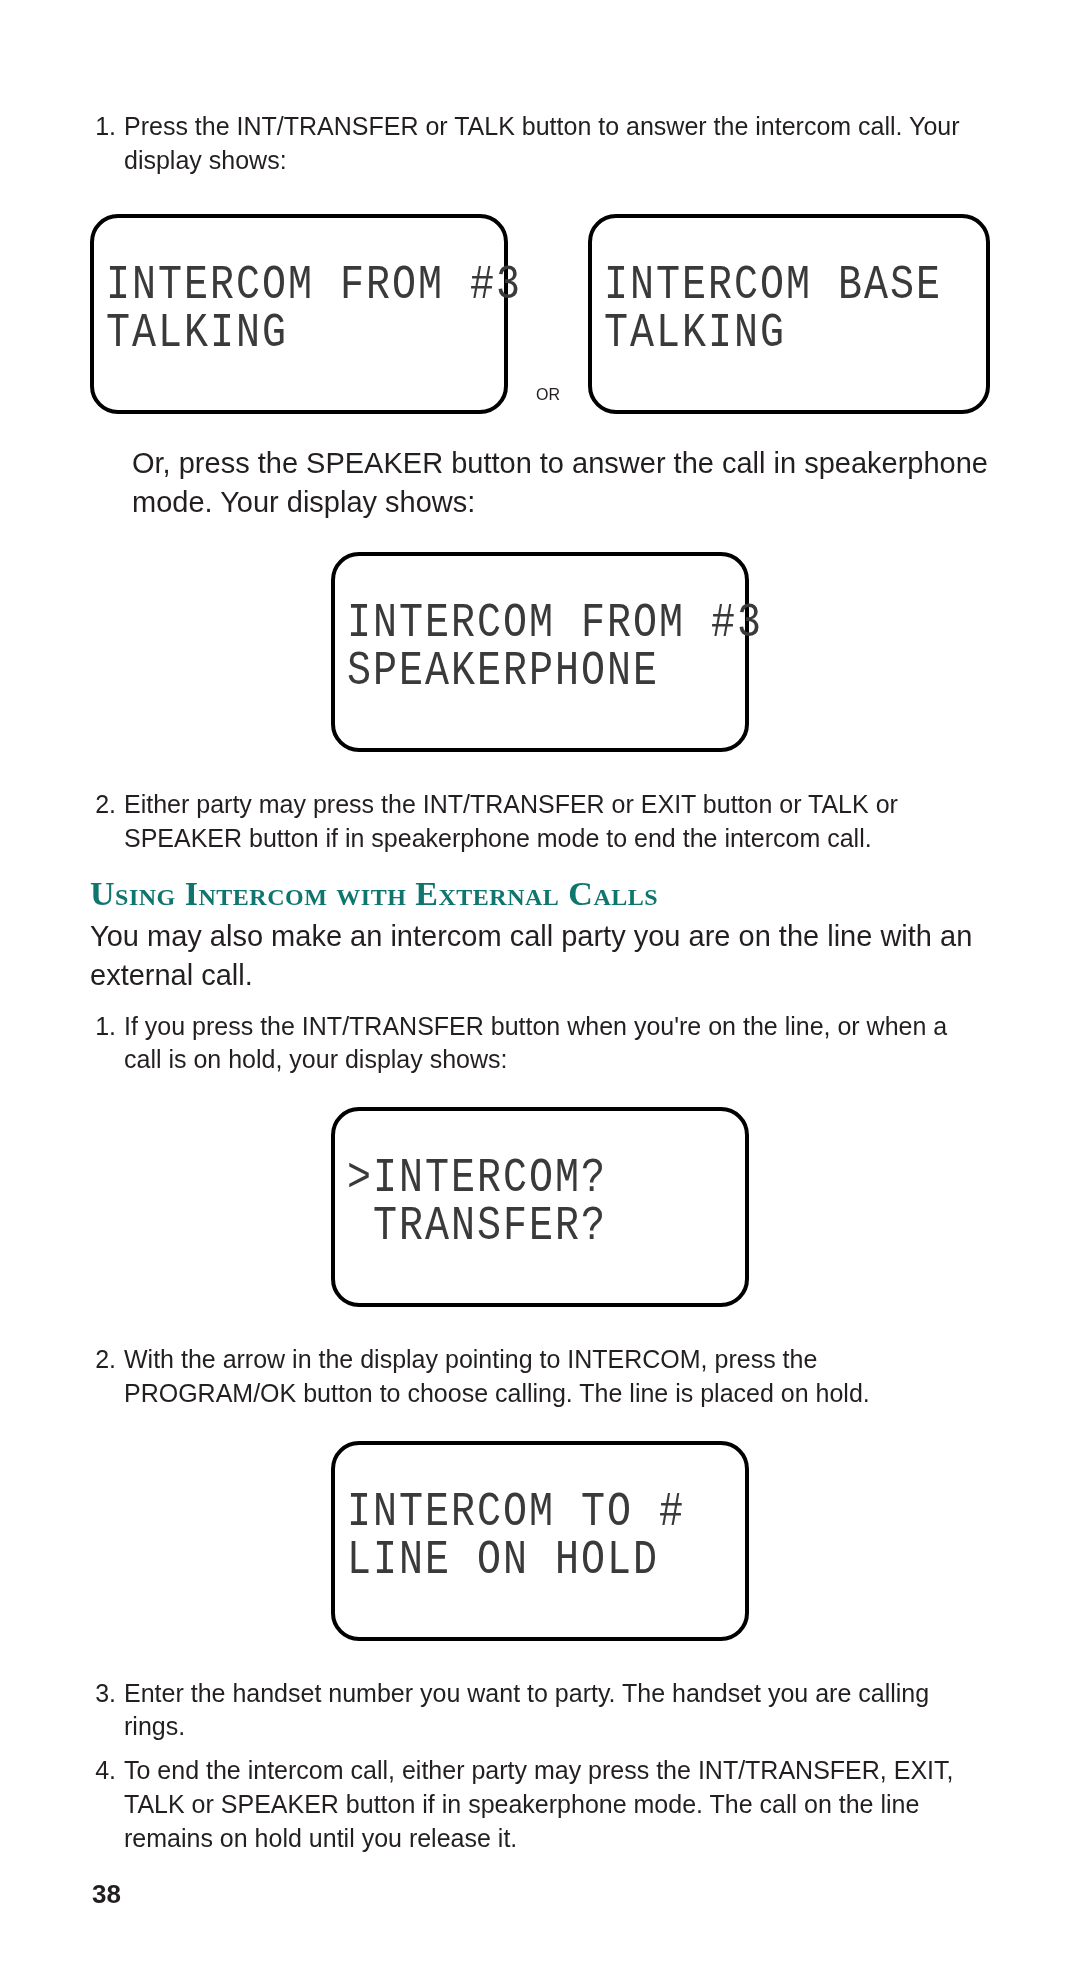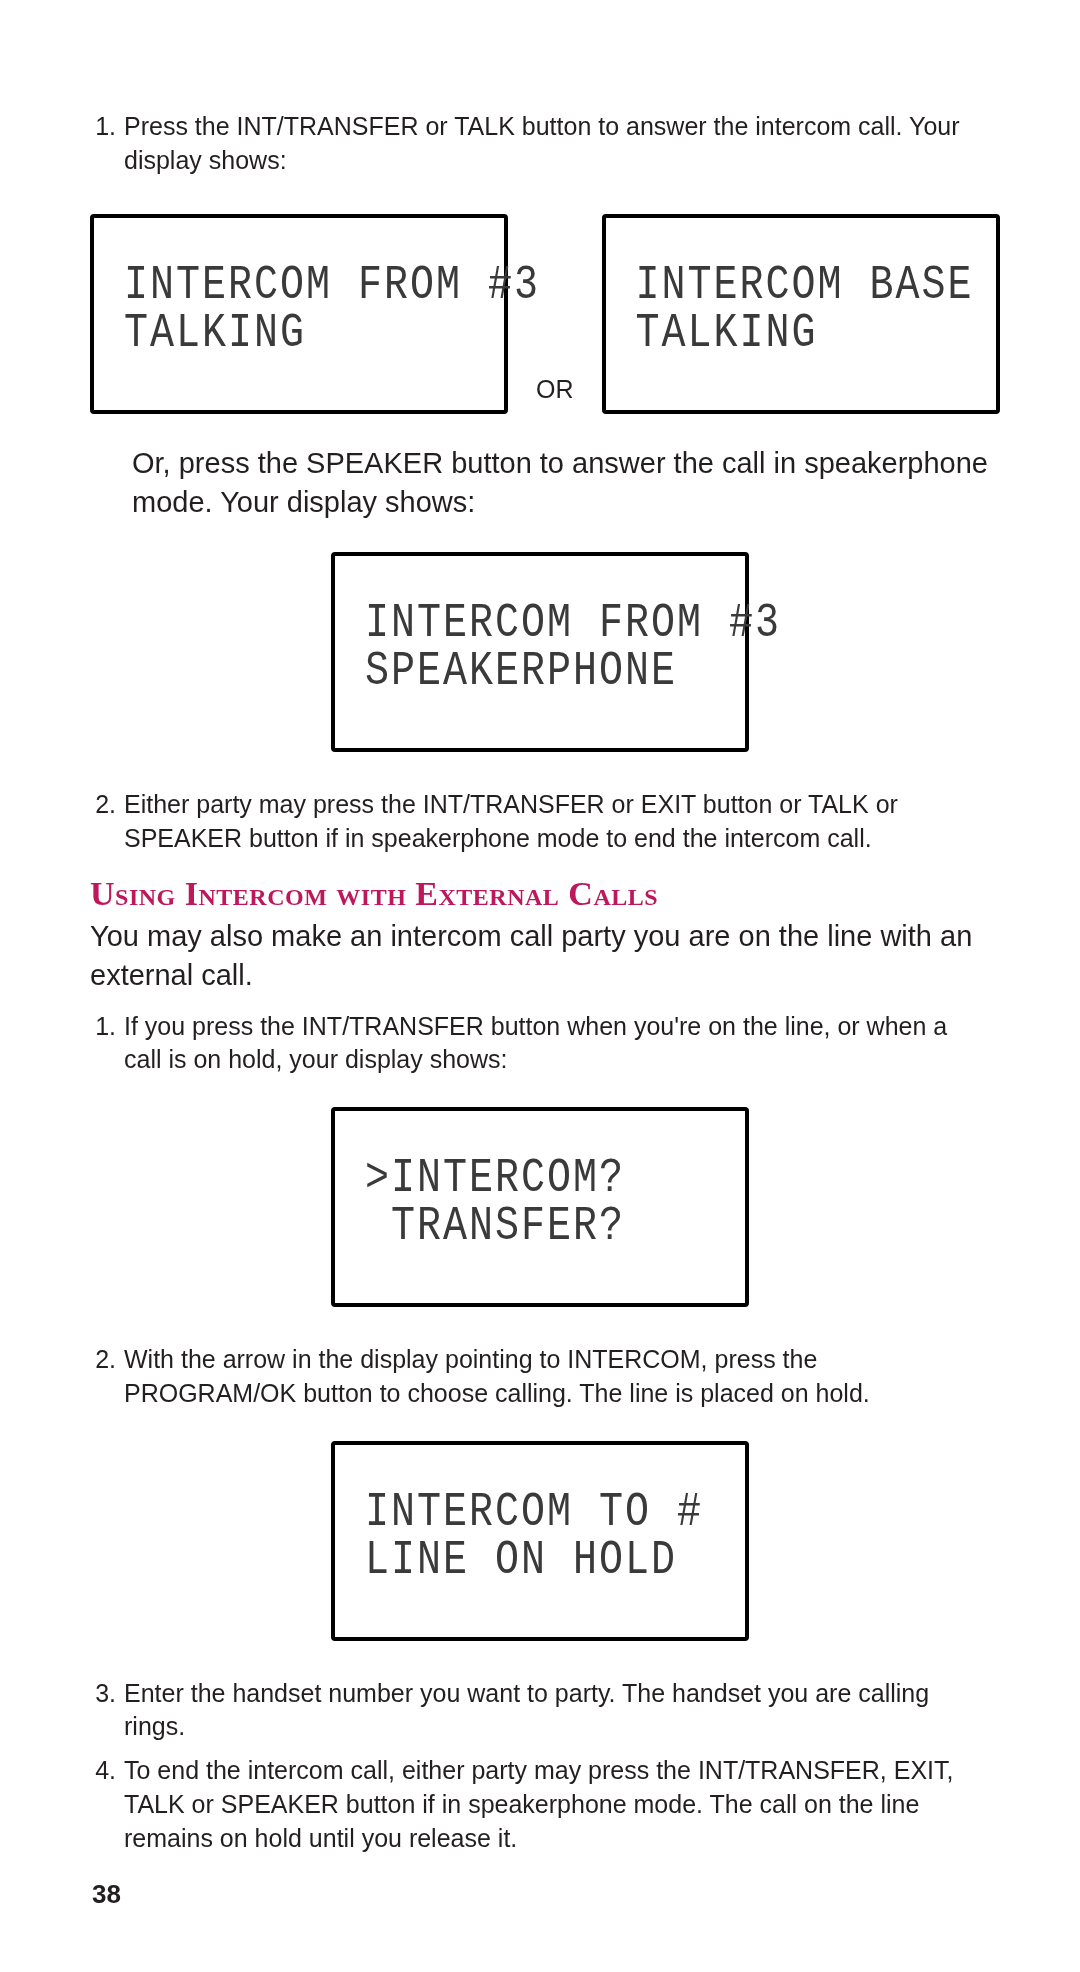--- a/index.html
+++ b/index.html
@@ -24,54 +24,54 @@
   .ol-txt { flex: 1; }
   .indent-block { margin-left: 42px; }
   .display-row {
     display: flex;
     align-items: flex-end;
     gap: 28px;
     margin: 36px 0 30px 0;
   }
   .display-box {
     border: 4px solid #000;
-    border-radius: 4px;
-    padding: 30px 22px 38px 30px;
+    border-radius: 28px;
+    padding: 30px 22px 38px 12px;
     width: 418px;
     height: 200px;
     display: flex;
     flex-direction: column;
     justify-content: center;
     background: #fff;
   }
   .display-box.center { margin: 30px auto 36px auto; }
   .lcd {
     font-family: "Courier New", Courier, monospace;
     font-weight: 400;
     font-size: 40px;
     line-height: 1.2;
     letter-spacing: 2px;
     color: #3a3a3a;
     white-space: pre;
     transform: scaleY(1.2);
     transform-origin: left center;
   }
   .or-label {
-    font-size: 25px;
+    font-size: 16px;
     padding-bottom: 10px;
   }
   .section-heading {
     font-family: Georgia, "Times New Roman", serif;
     font-variant: small-caps;
     font-weight: bold;
     font-size: 34px;
     letter-spacing: 0.5px;
     margin-top: 20px;
     margin-bottom: 4px;
-    color: #be185d;
+    color: #0f766e;
   }
   .para {
     font-size: 29px;
     line-height: 1.35;
     margin-bottom: 14px;
   }
   .page-num {
     position: absolute;
     bottom: 62px;
     left: 92px;

